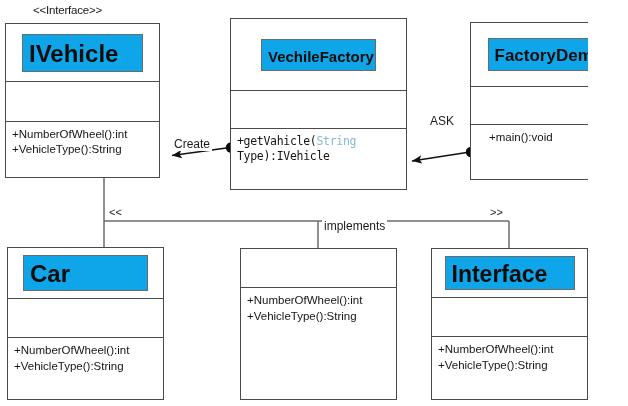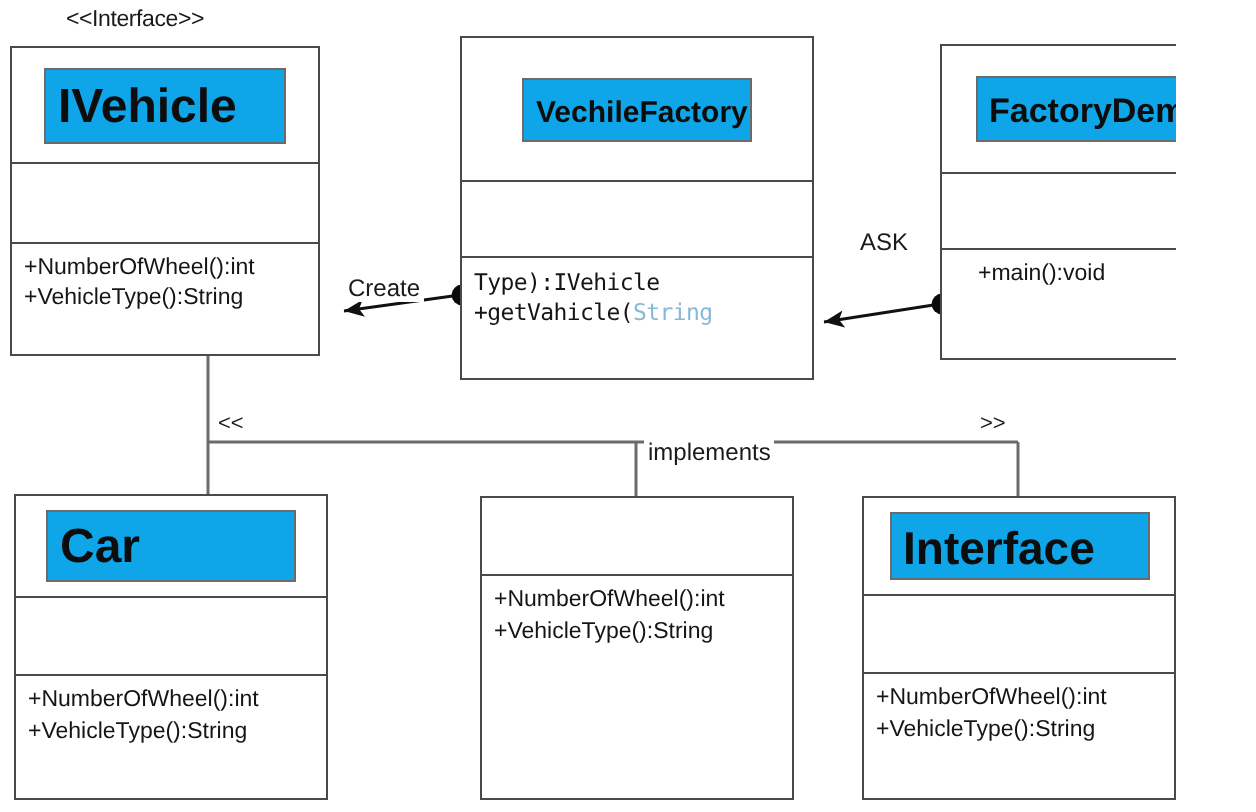--- a/index.html
+++ b/index.html
@@ -134,22 +134,22 @@
       <span class="member-line">+VehicleType():String</span>
     </div>
   </div>
 
   <div class="uml-class" style="left:230px; top:18px; width:177px; height:172px;">
     <div class="compartment divided title-compartment" style="height:73px;">
       <div class="title-chip" style="width:115px; height:32px; line-height:29px; font-size:15px;">VechileFactory</div>
     </div>
     <div class="compartment divided" style="height:38px;"></div>
     <div class="compartment members mono-members" style="height:61px;">
+      <span class="member-line"><span>+getVahicle(</span><span class="tok-type">String</span></span>
       <span class="member-line">Type):IVehicle</span>
-      <span class="member-line"><span>+getVahicle(</span><span class="tok-type">String</span></span>
     </div>
   </div>
 
   <div class="uml-class" style="left:470px; top:22px; width:148px; height:158px;">
     <div class="compartment divided title-compartment" style="height:64px;">
       <div class="title-chip" style="width:113px; height:33px; line-height:30px; font-size:17px;">FactoryDemo</div>
     </div>
     <div class="compartment divided" style="height:38px;"></div>
     <div class="compartment members" style="height:54px; font-size:11.5px;margin-left:12px;">
       <span class="member-line">+main():void</span>

